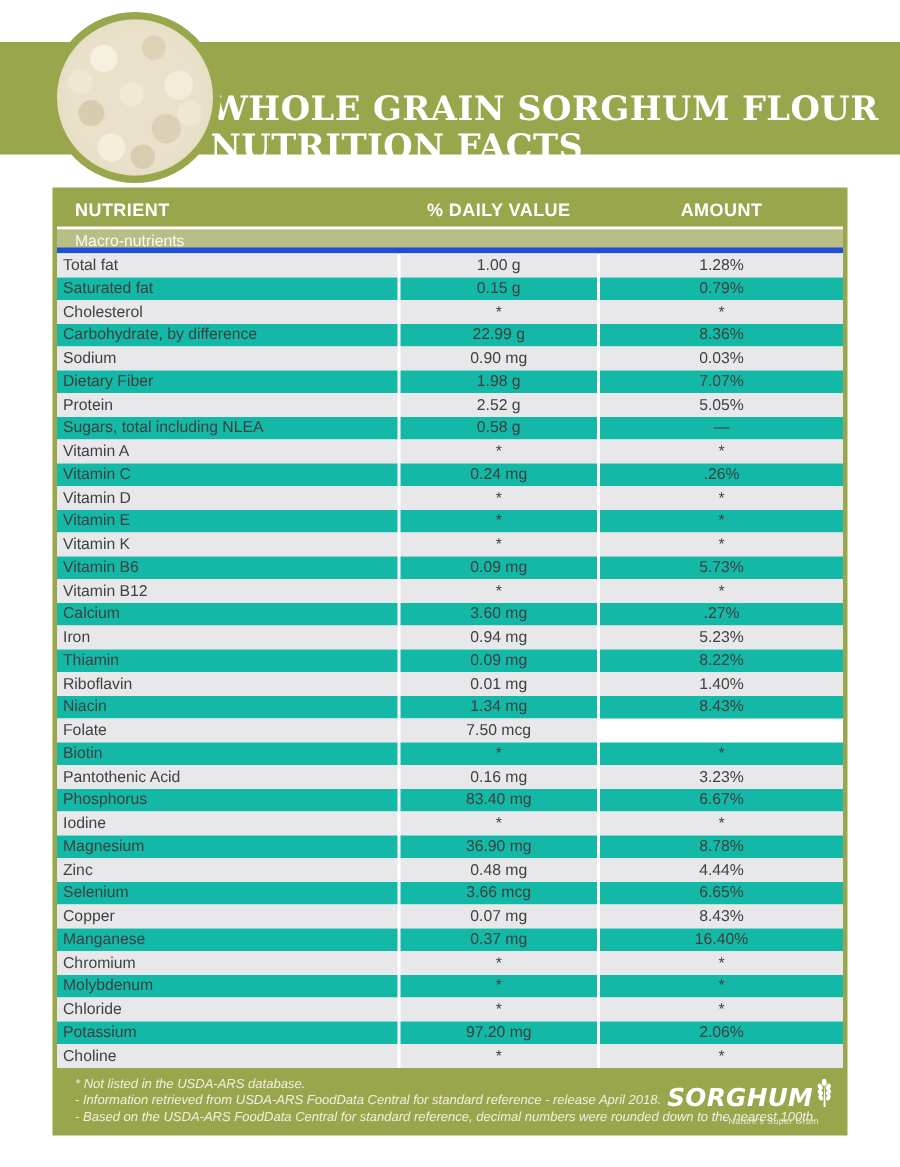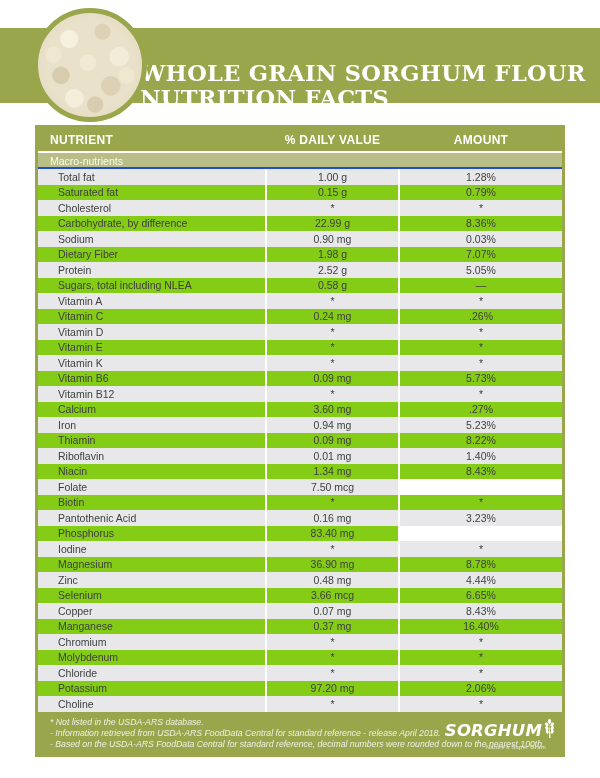--- a/index.html
+++ b/index.html
@@ -84,32 +84,32 @@
   .thead .cell { display: flex; align-items: center; justify-content: center; letter-spacing: 0.3px; }
   .thead .cell.c0 { justify-content: flex-start; padding-left: 12px; }
 
   .section-row {
     background: var(--sage, #B8BE85);
     color: #fbfbef;
     font-size: 10.5px;
     height: 16px;
     line-height: 16px;
     padding-left: 12px;
-    border-bottom: 2px solid #1d4ed8;
+    border-bottom: 4px solid #1d4ed8;
   }
   .row { height: 15.5px; background: #ffffff; }
   .row .cell {
     display: flex; align-items: center; justify-content: center;
     font-size: 10.5px;
     color: #3f4040;
     height: 100%;
   }
-  .row .cell.c0 { justify-content: flex-start; padding-left: 20px; }
+  .row .cell.c0 { justify-content: flex-start; padding-left: 4px; }
   .row.odd .cell { background: var(--rowgray, #E8E8EB); }
-  .row.even .cell { background: #84cc16; }
+  .row.even .cell { background: #14b8a6; }
 
   
   .tfoot {
     position: relative;
     background: var(--olive, #99A64B);
     height: 42px;
     padding: 5px 12px 0 12px;
   }
   .note {
     color: #f0f0e2;
@@ -276,20 +276,21 @@
           <div class="cell c2">*</div>
         </div>
         <div class="row grid-row odd">
           <div class="cell c0">Pantothenic Acid</div>
           <div class="cell c1">0.16 mg</div>
           <div class="cell c2">3.23%</div>
         </div>
         <div class="row grid-row even">
           <div class="cell c0">Phosphorus</div>
           <div class="cell c1">83.40 mg</div>
+          <div class="cell c2">6.67%</div>
         </div>
         <div class="row grid-row odd">
           <div class="cell c0">Iodine</div>
           <div class="cell c1">*</div>
           <div class="cell c2">*</div>
         </div>
         <div class="row grid-row even">
           <div class="cell c0">Magnesium</div>
           <div class="cell c1">36.90 mg</div>
           <div class="cell c2">8.78%</div>

